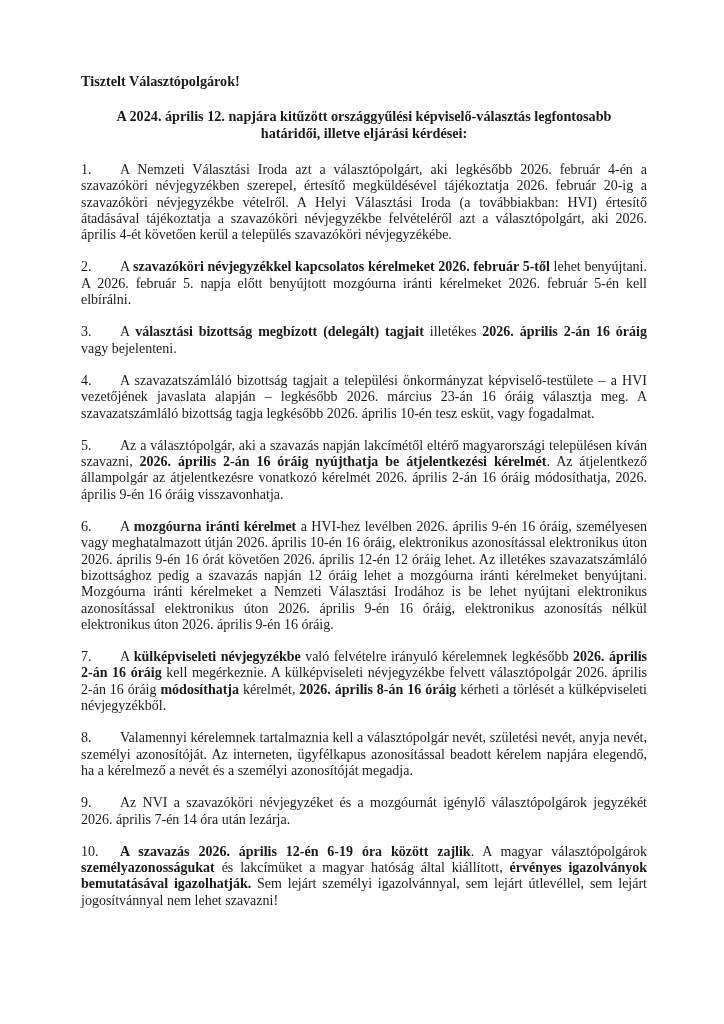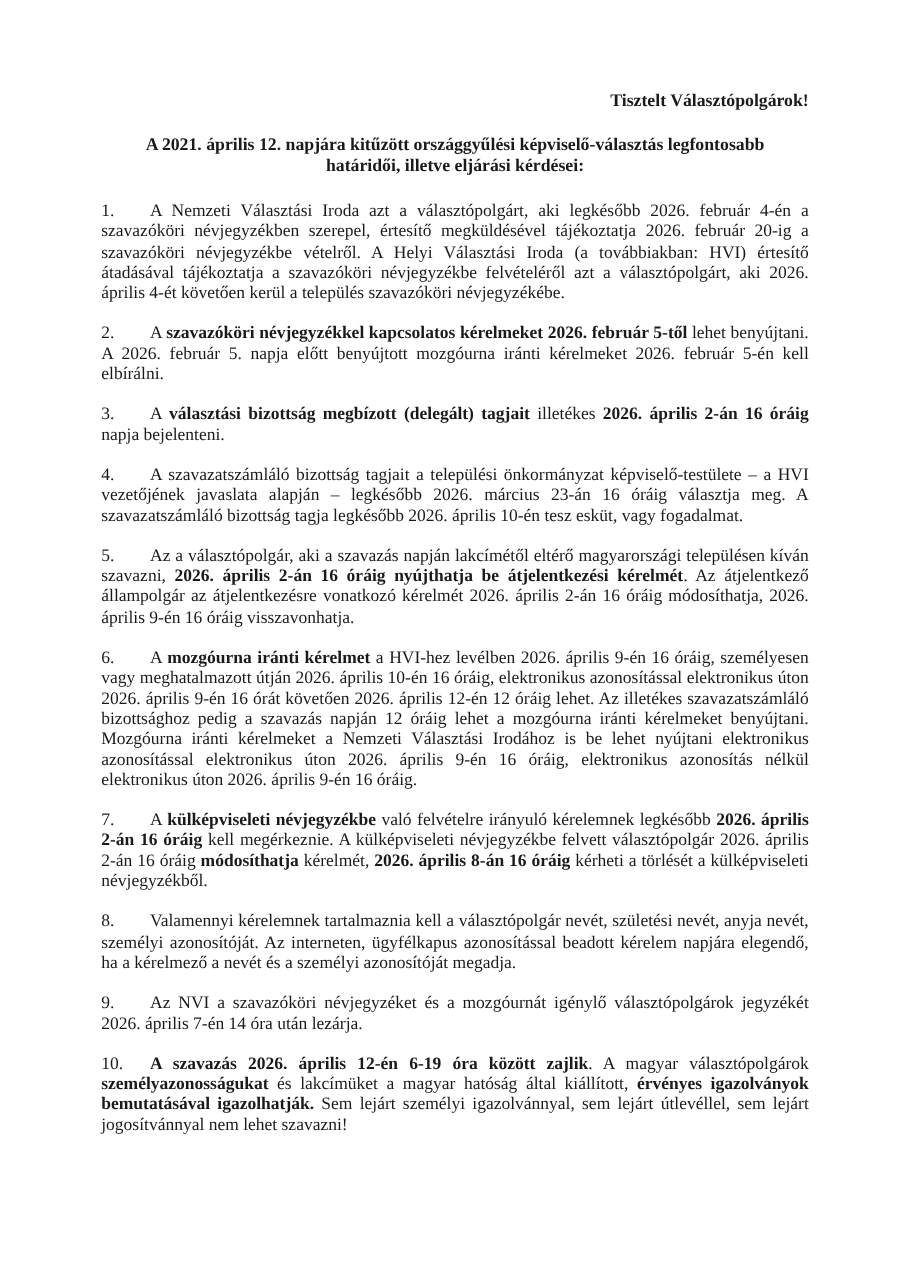--- a/index.html
+++ b/index.html
@@ -3,44 +3,44 @@
 <meta charset="utf-8">
 <style>
   html, body { margin: 0; padding: 0; background: #ffffff; }
   body {
     width: 724px; height: 1024px; overflow: hidden; position: relative;
     font-family: "Liberation Serif", "DejaVu Serif", serif;
     color: #1a1a1a;
   }
   .page { position: absolute; left: 81px; top: 73px; width: 566px; }
   .title {
-    text-align: right; font-weight: bold; font-size: 14.2px; line-height: 16px;
+    text-align: left; font-weight: bold; font-size: 14.2px; line-height: 16px;
     margin: 0 0 19px 0;
   }
   .subtitle {
     text-align: center; font-weight: bold; font-size: 14.2px; line-height: 16.5px;
     margin: 0 0 21px 0; padding: 0 4px;
   }
   .item {
     font-size: 14px; line-height: 16.3px; text-align: justify;
     margin: 0 0 16px 0; hyphens: none;
   }
   .num { display: inline-block; width: 39px; }
   b { font-weight: bold; }
 </style>
 </head>
 <body>
 
 <div class="page">
   <div class="title">Tisztelt Választópolgárok!</div>
-  <div class="subtitle">A 2021. április 12. napjára kitűzött országgyűlési képviselő-választás legfontosabb határidői, illetve eljárási kérdései:</div>
+  <div class="subtitle">A 2024. április 12. napjára kitűzött országgyűlési képviselő-választás legfontosabb határidői, illetve eljárási kérdései:</div>
   <div id="items">
       <div class="item"><span class="num">1.</span><span>A Nemzeti Választási Iroda azt a választópolgárt, aki legkésőbb 2026. február 4-én a szavazóköri névjegyzékben szerepel, értesítő megküldésével tájékoztatja 2026. február 20-ig a szavazóköri névjegyzékbe vételről. A Helyi Választási Iroda (a továbbiakban: HVI) értesítő átadásával tájékoztatja a szavazóköri névjegyzékbe felvételéről azt a választópolgárt, aki 2026. április 4-ét követően kerül a település szavazóköri névjegyzékébe.</span></div>
       <div class="item"><span class="num">2.</span><span>A </span><b>szavazóköri névjegyzékkel kapcsolatos kérelmeket 2026. február 5-től</b><span> lehet benyújtani. A 2026. február 5. napja előtt benyújtott mozgóurna iránti kérelmeket 2026. február 5-én kell elbírálni.</span></div>
-      <div class="item"><span class="num">3.</span><span>A </span><b>választási bizottság megbízott (delegált) tagjait</b><span> illetékes </span><b>2026. április 2-án 16 óráig</b><span> napja bejelenteni.</span></div>
+      <div class="item"><span class="num">3.</span><span>A </span><b>választási bizottság megbízott (delegált) tagjait</b><span> illetékes </span><b>2026. április 2-án 16 óráig</b><span> vagy bejelenteni.</span></div>
       <div class="item"><span class="num">4.</span><span>A szavazatszámláló bizottság tagjait a települési önkormányzat képviselő-testülete – a HVI vezetőjének javaslata alapján – legkésőbb 2026. március 23-án 16 óráig választja meg. A szavazatszámláló bizottság tagja legkésőbb 2026. április 10-én tesz esküt, vagy fogadalmat.</span></div>
       <div class="item"><span class="num">5.</span><span>Az a választópolgár, aki a szavazás napján lakcímétől eltérő magyarországi településen kíván szavazni, </span><b>2026. április 2-án 16 óráig nyújthatja be átjelentkezési kérelmét</b><span>. Az átjelentkező állampolgár az átjelentkezésre vonatkozó kérelmét 2026. április 2-án 16 óráig módosíthatja, 2026. április 9-én 16 óráig visszavonhatja.</span></div>
       <div class="item"><span class="num">6.</span><span>A </span><b>mozgóurna iránti kérelmet</b><span> a HVI-hez levélben 2026. április 9-én 16 óráig, személyesen vagy meghatalmazott útján 2026. április 10-én 16 óráig, elektronikus azonosítással elektronikus úton 2026. április 9-én 16 órát követően 2026. április 12-én 12 óráig lehet.  Az illetékes szavazatszámláló bizottsághoz pedig a szavazás napján 12 óráig lehet a mozgóurna iránti kérelmeket benyújtani. Mozgóurna iránti kérelmeket a Nemzeti Választási Irodához is be lehet nyújtani elektronikus azonosítással elektronikus úton 2026. április 9-én 16 óráig, elektronikus azonosítás nélkül elektronikus úton 2026. április 9-én 16 óráig.</span></div>
       <div class="item"><span class="num">7.</span><span>A </span><b>külképviseleti névjegyzékbe</b><span> való felvételre irányuló kérelemnek legkésőbb </span><b>2026. április 2-án 16 óráig</b><span> kell megérkeznie. A külképviseleti névjegyzékbe felvett választópolgár 2026. április 2-án 16 óráig </span><b>módosíthatja</b><span> kérelmét, </span><b>2026. április 8-án 16 óráig</b><span> kérheti a törlését a külképviseleti névjegyzékből.</span></div>
       <div class="item"><span class="num">8.</span><span>Valamennyi kérelemnek tartalmaznia kell a választópolgár nevét, születési nevét, anyja nevét, személyi azonosítóját. Az interneten, ügyfélkapus azonosítással beadott kérelem napjára elegendő, ha a kérelmező a nevét és a személyi azonosítóját megadja.</span></div>
       <div class="item"><span class="num">9.</span><span>Az NVI a szavazóköri névjegyzéket és a mozgóurnát igénylő választópolgárok jegyzékét 2026. április 7-én 14 óra után lezárja.</span></div>
       <div class="item"><span class="num">10.</span><b>A szavazás 2026. április 12-én 6-19 óra között zajlik</b><span>. A magyar választópolgárok </span><b>személyazonosságukat</b><span> és lakcímüket a magyar hatóság által kiállított, </span><b>érvényes igazolványok bemutatásával igazolhatják.</b><span> Sem lejárt személyi igazolvánnyal, sem lejárt útlevéllel, sem lejárt jogosítvánnyal nem lehet szavazni!</span></div>
     </div>
 </div>
 

